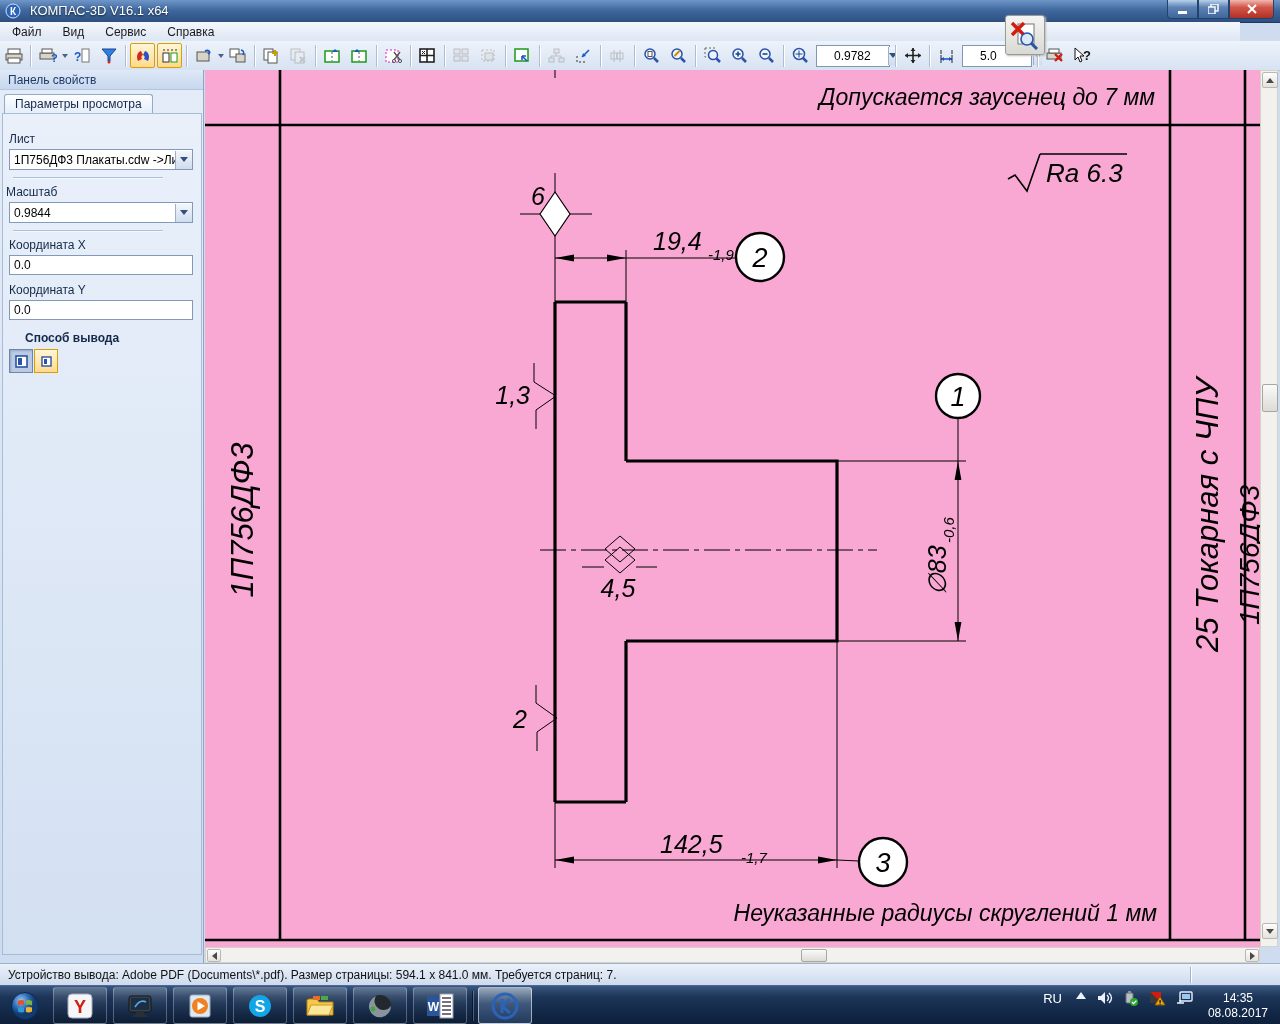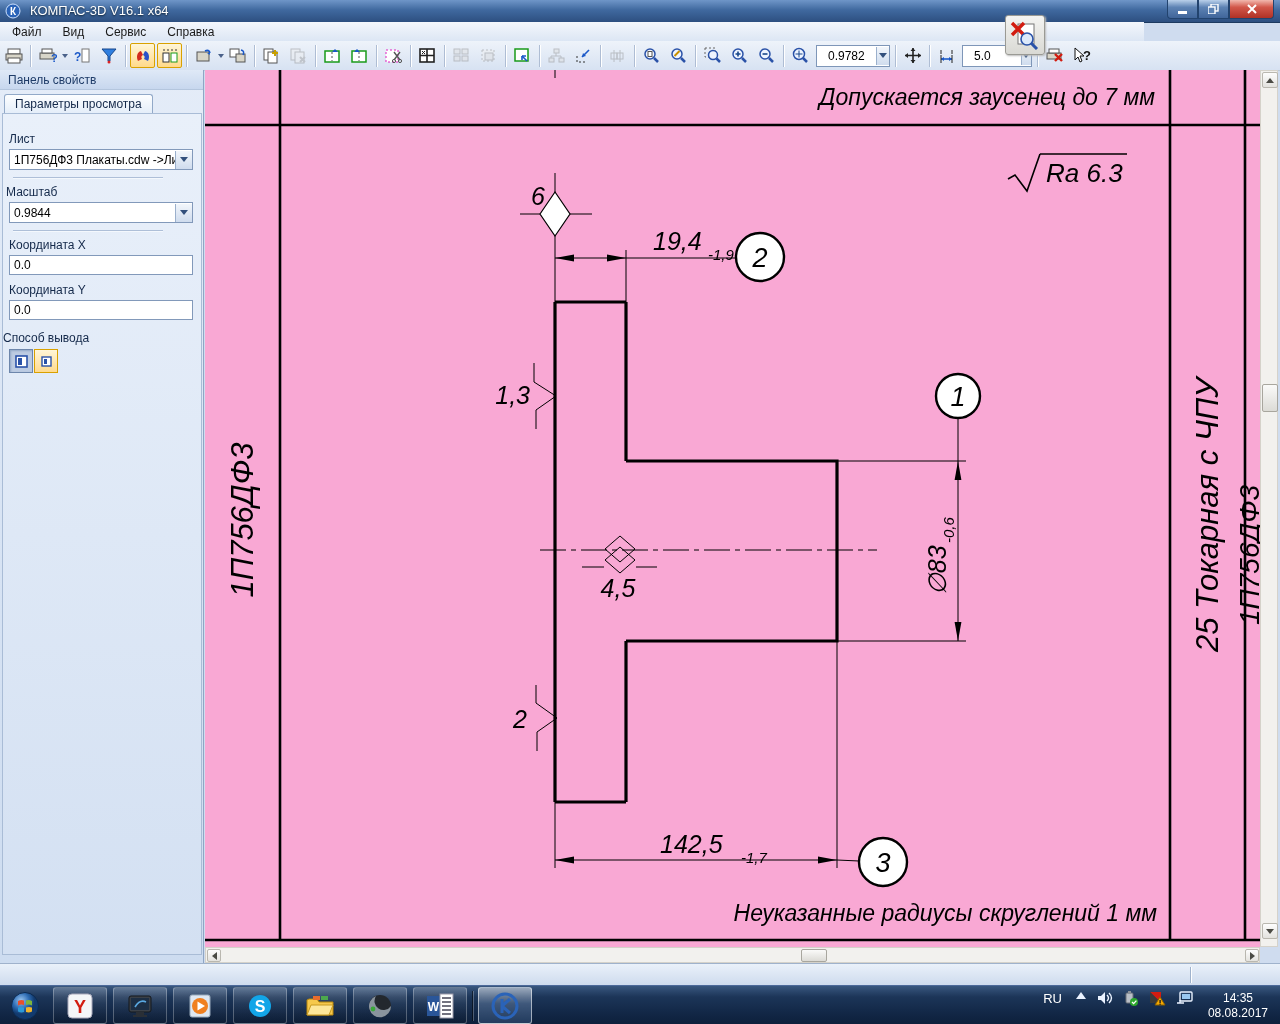--- a/index.html
+++ b/index.html
@@ -9,32 +9,32 @@
 
   
   #titlebar{left:0;top:0;width:1280px;height:22px;background:linear-gradient(#6f96c8,#40699f 45%,#2d4f80);border-bottom:1px solid #1d3a60;}
   #titlebar .ttext{color:#fff;font-size:13px;line-height:22px;margin-left:6px;text-shadow:0 1px 2px #123;}
   .winbtns{right:6px;top:0;height:18px;display:flex;}
   .wbtn{width:29px;height:18px;border:1px solid #22436e;border-top:none;display:flex;align-items:center;justify-content:center;background:linear-gradient(#b9d0ea,#5d83b4 40%,#40659a);}
   .wbtn.first{border-radius:0 0 0 4px;}
   .wbtn.close{width:43px;background:linear-gradient(#f2b8ae,#d2574a 40%,#b03125);border-radius:0 0 4px 0;}
 
   
-  #menubar{left:0;top:22px;width:1144px;height:19px;background:linear-gradient(#f4f7fc,#dce6f4);display:flex;align-items:center;border-bottom:1px solid #c2cfe2;}
+  #menubar{left:0;top:22px;width:1240px;height:19px;background:linear-gradient(#f4f7fc,#dce6f4);display:flex;align-items:center;border-bottom:1px solid #c2cfe2;}
   .menu-item{font-size:12px;color:#1a1a1a;padding:2px 9px;margin-left:3px;}
 
   
   #toolbar{left:0;top:41px;width:1280px;height:29px;background:linear-gradient(#eef3fa,#d7e2f2);display:flex;align-items:center;border-bottom:1px solid #b9c8dd;}
   .tsep{width:1px;height:22px;background:#aebdd4;margin:0 3px;box-shadow:1px 0 0 #fff;}
   .tbtn{width:23px;height:23px;margin:0 1px;display:flex;align-items:center;justify-content:center;border:1px solid transparent;border-radius:2px;}
   .tbtn.active{background:linear-gradient(#fff6d8,#ffd98a);border:1px solid #d9a100;}
   .tbtn.disabled{opacity:.45;}
   .tdrop{width:0;height:0;border-left:3px solid transparent;border-right:3px solid transparent;border-top:4px solid #4a618a;margin-left:1px;}
   .tcombo{height:20px;background:#fff;border:1px solid #7e96b8;display:flex;align-items:center;margin:0 2px;}
-  .tcombo .val{font-size:12px;padding:0 11px;flex:1;}
+  .tcombo .val{font-size:12px;padding:0 17px;flex:1;}
   .combo-btn{width:16px;height:18px;background:linear-gradient(#f2f6fb,#cfdcee);border-left:1px solid #9bb0cc;display:flex;align-items:center;justify-content:center;}
   .c-arrow{width:0;height:0;border-left:4px solid transparent;border-right:4px solid transparent;border-top:5px solid #33507c;}
 
   
   #propspanel{left:0;top:70px;width:203px;height:893px;background:linear-gradient(#e4ecf8,#cddcf0);border-right:1px solid #8fa6c4;}
   #panel-header{left:0;top:0;width:203px;height:20px;background:linear-gradient(#dfe9f7,#c7d7ee);color:#1f3c68;font-size:12px;line-height:20px;padding-left:8px;box-sizing:border-box;border-bottom:1px solid #b4c6de;}
   #panel-tab{left:4px;top:24px;height:19px;padding:0 10px;background:linear-gradient(#fdfeff,#e3edf9);border:1px solid #92a9c8;border-bottom:none;border-radius:3px 3px 0 0;font-size:12px;line-height:19px;color:#14294a;}
   #panel-body{left:2px;top:43px;width:198px;height:840px;border:1px solid #a9bcd6;background:linear-gradient(#e9f0fa,#d3e0f2);}
   .flabel{font-size:12px;color:#14294a;}
   .finput{background:#fff;border:1px solid #8299ba;font-size:12px;display:flex;align-items:center;box-sizing:border-box;}
@@ -380,21 +380,21 @@
       </div>
       <div class="abs fsep" style="left:10px;top:116px;width:150px;"></div>
       <div class="abs flabel" style="left:6px;top:124px;">Координата X</div>
       <div class="abs finput" style="left:6px;top:141px;width:184px;height:20px;">
         <span class="val">0.0</span>
       </div>
       <div class="abs flabel" style="left:6px;top:169px;">Координата Y</div>
       <div class="abs finput" style="left:6px;top:186px;width:184px;height:20px;">
         <span class="val">0.0</span>
       </div>
-      <div class="abs flabel" style="left:0;top:217px;">Способ вывода</div>
+      <div class="abs flabel" style="left:22px;top:217px;font-weight:bold;">Способ вывода</div>
       <div class="abs outbtn pressed" style="left:6px;top:235px;">
         <svg width="13" height="13">
             <rect x="1" y="1" width="11" height="11" fill="#fff" stroke="#2a52a8" stroke-width="1.6"></rect>
             <rect x="3" y="3" width="4" height="7" fill="#2a52a8"></rect>
           </svg>
       </div>
       <div class="abs outbtn hl" style="left:31px;top:235px;">
         <svg width="13" height="13">
             <rect x="2" y="2" width="9" height="9" fill="#fff" stroke="#2a52a8" stroke-width="1.4"></rect>
             <rect x="4" y="4" width="3" height="5" fill="#2a52a8"></rect>
@@ -519,20 +519,21 @@
     <div class="sb-btn" style="left:1px;top:1px;width:14px;height:13px;">
         <span class="arr left"></span>
       </div>
     <div class="sb-thumb" style="left:595px;top:1px;width:26px;height:13px;"></div>
     <div class="sb-btn" style="left:1039px;top:1px;width:14px;height:13px;">
         <span class="arr right"></span>
       </div>
   </div>
 
   <div id="statusbar" class="abs">
+    <span class="stext">Устройство вывода: Adobe PDF (Documents\*.pdf). Размер страницы: 594.1 x 841.0 мм. Требуется страниц: 7.</span>
     <span class="ssep"></span>
   </div>
 
   <div id="taskbar" class="abs">
     <div class="tb-item" style="width:44px;">
       <svg width="30" height="30">
         <defs>
             <radialGradient id="orb" cx="35%" cy="30%">
               <stop offset="0%" stop-color="#9cc6f0"></stop>
               <stop offset="60%" stop-color="#2d6cb4"></stop>

